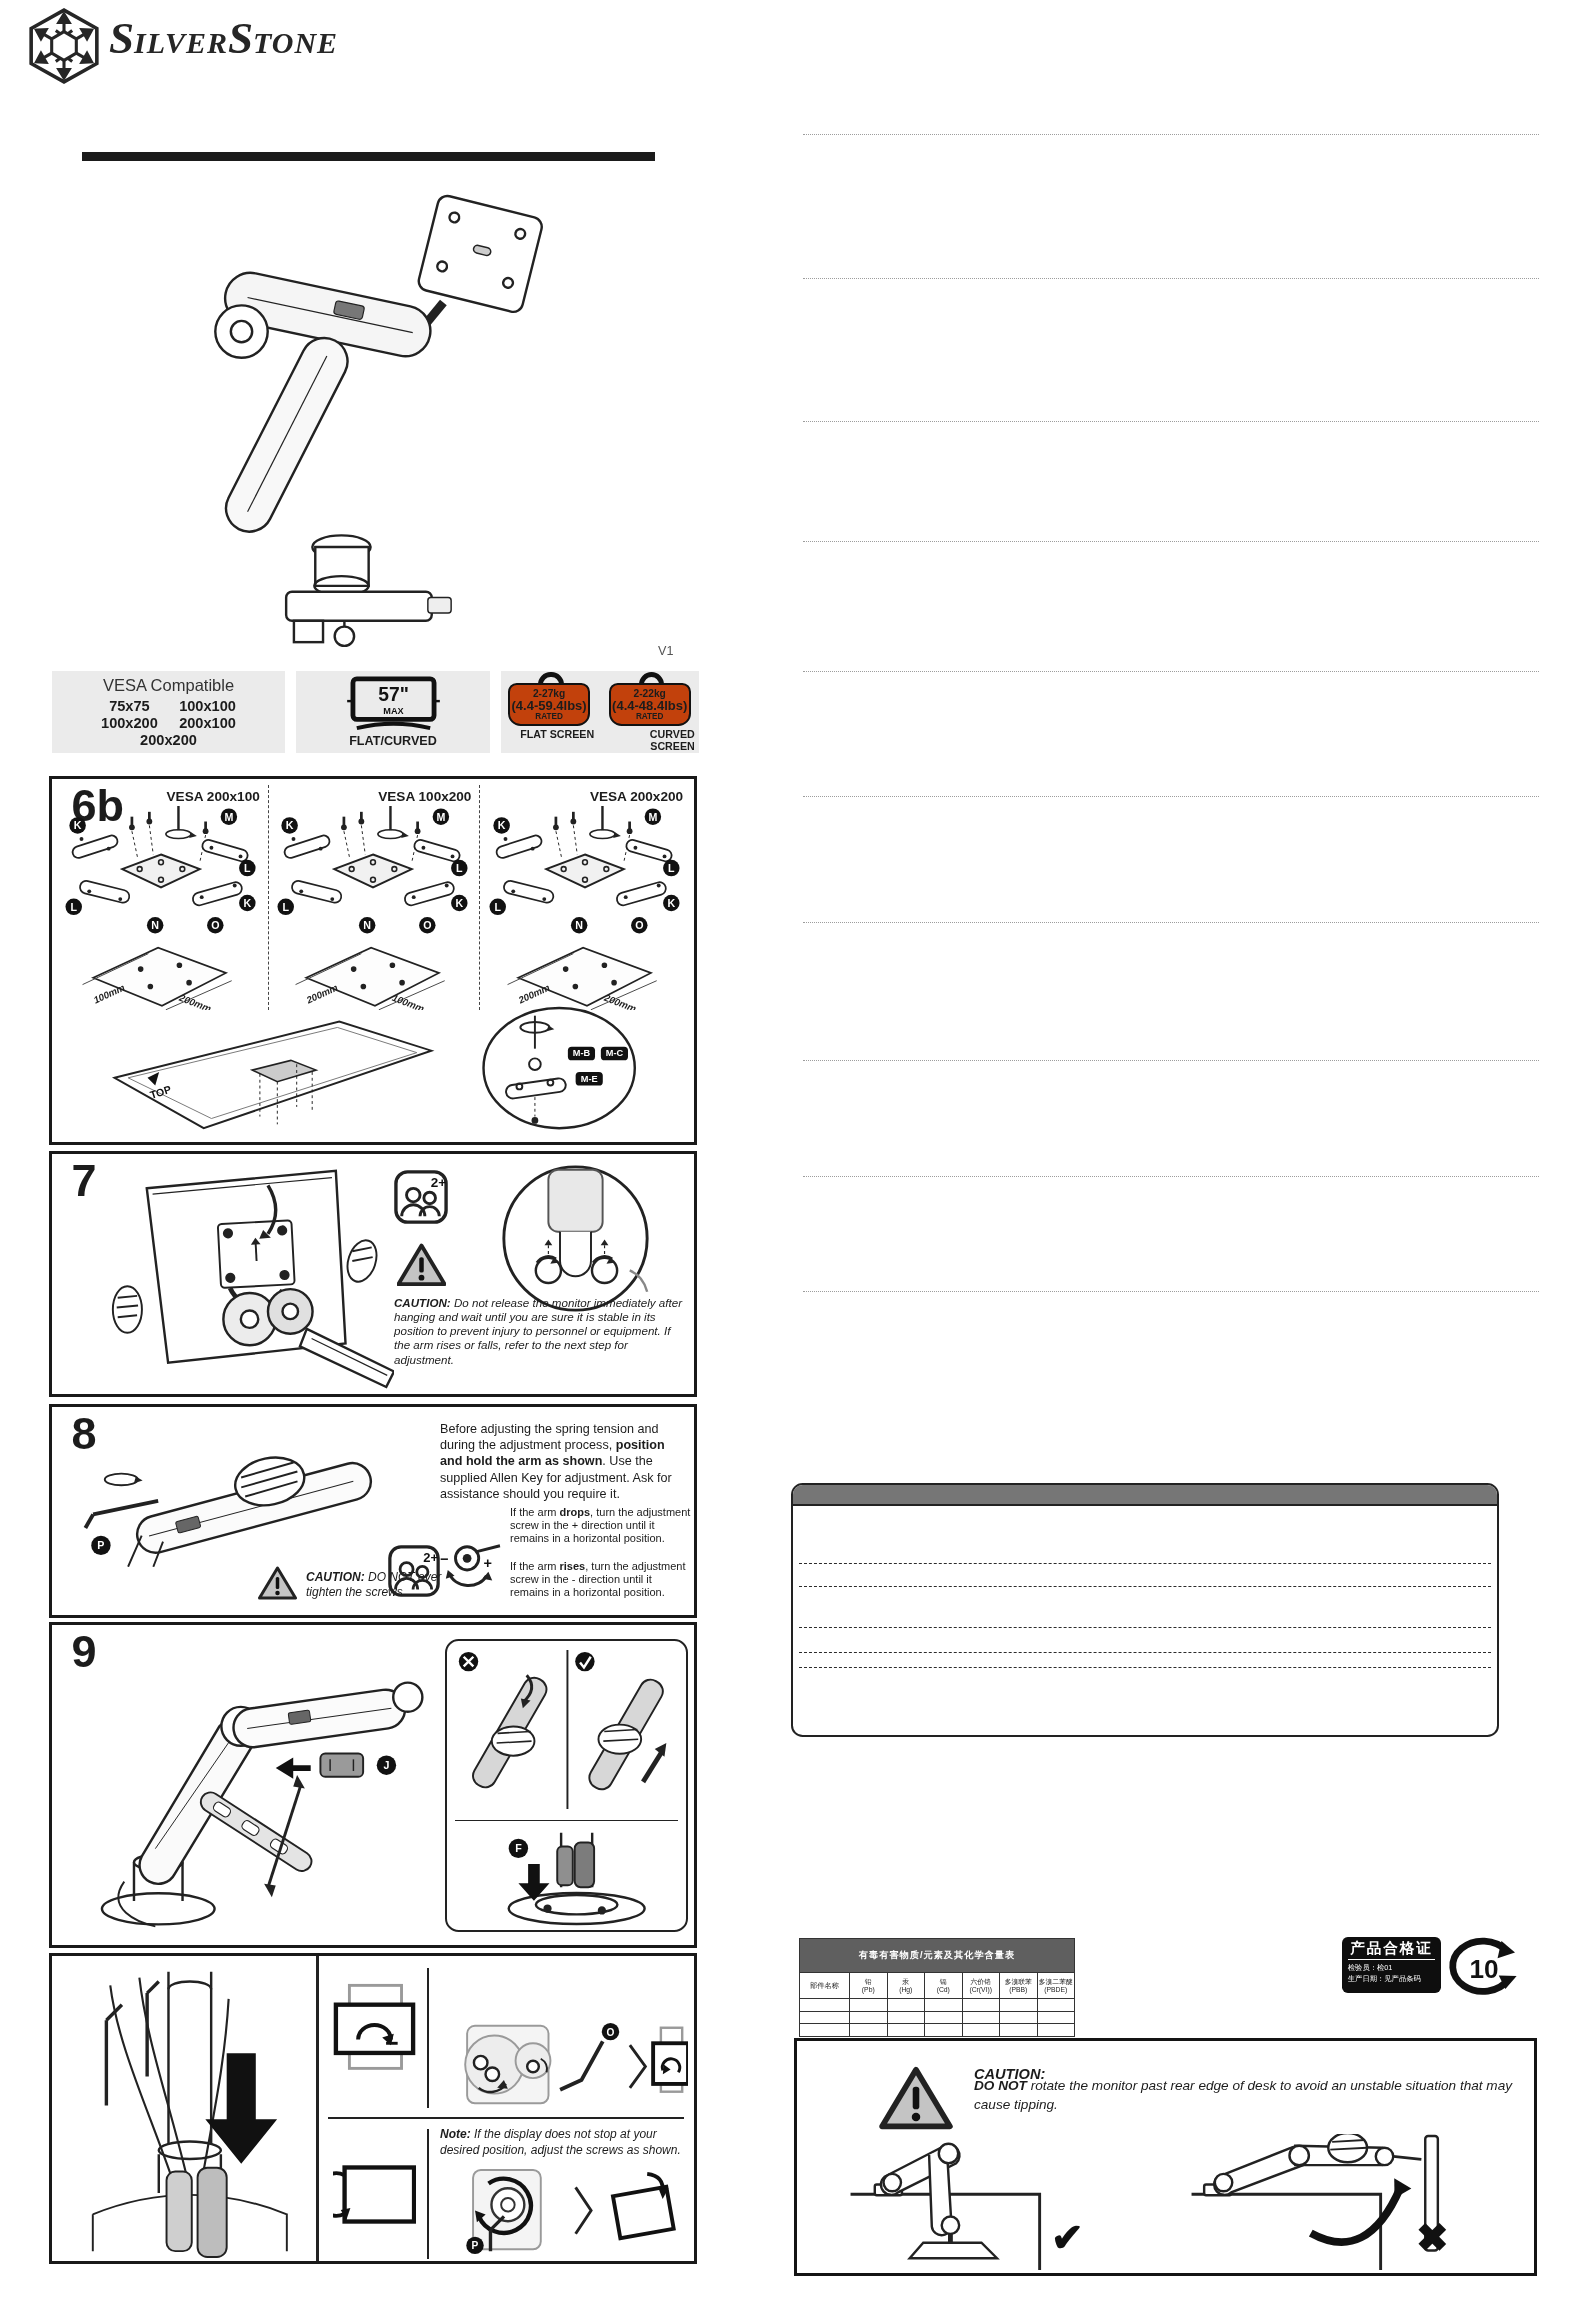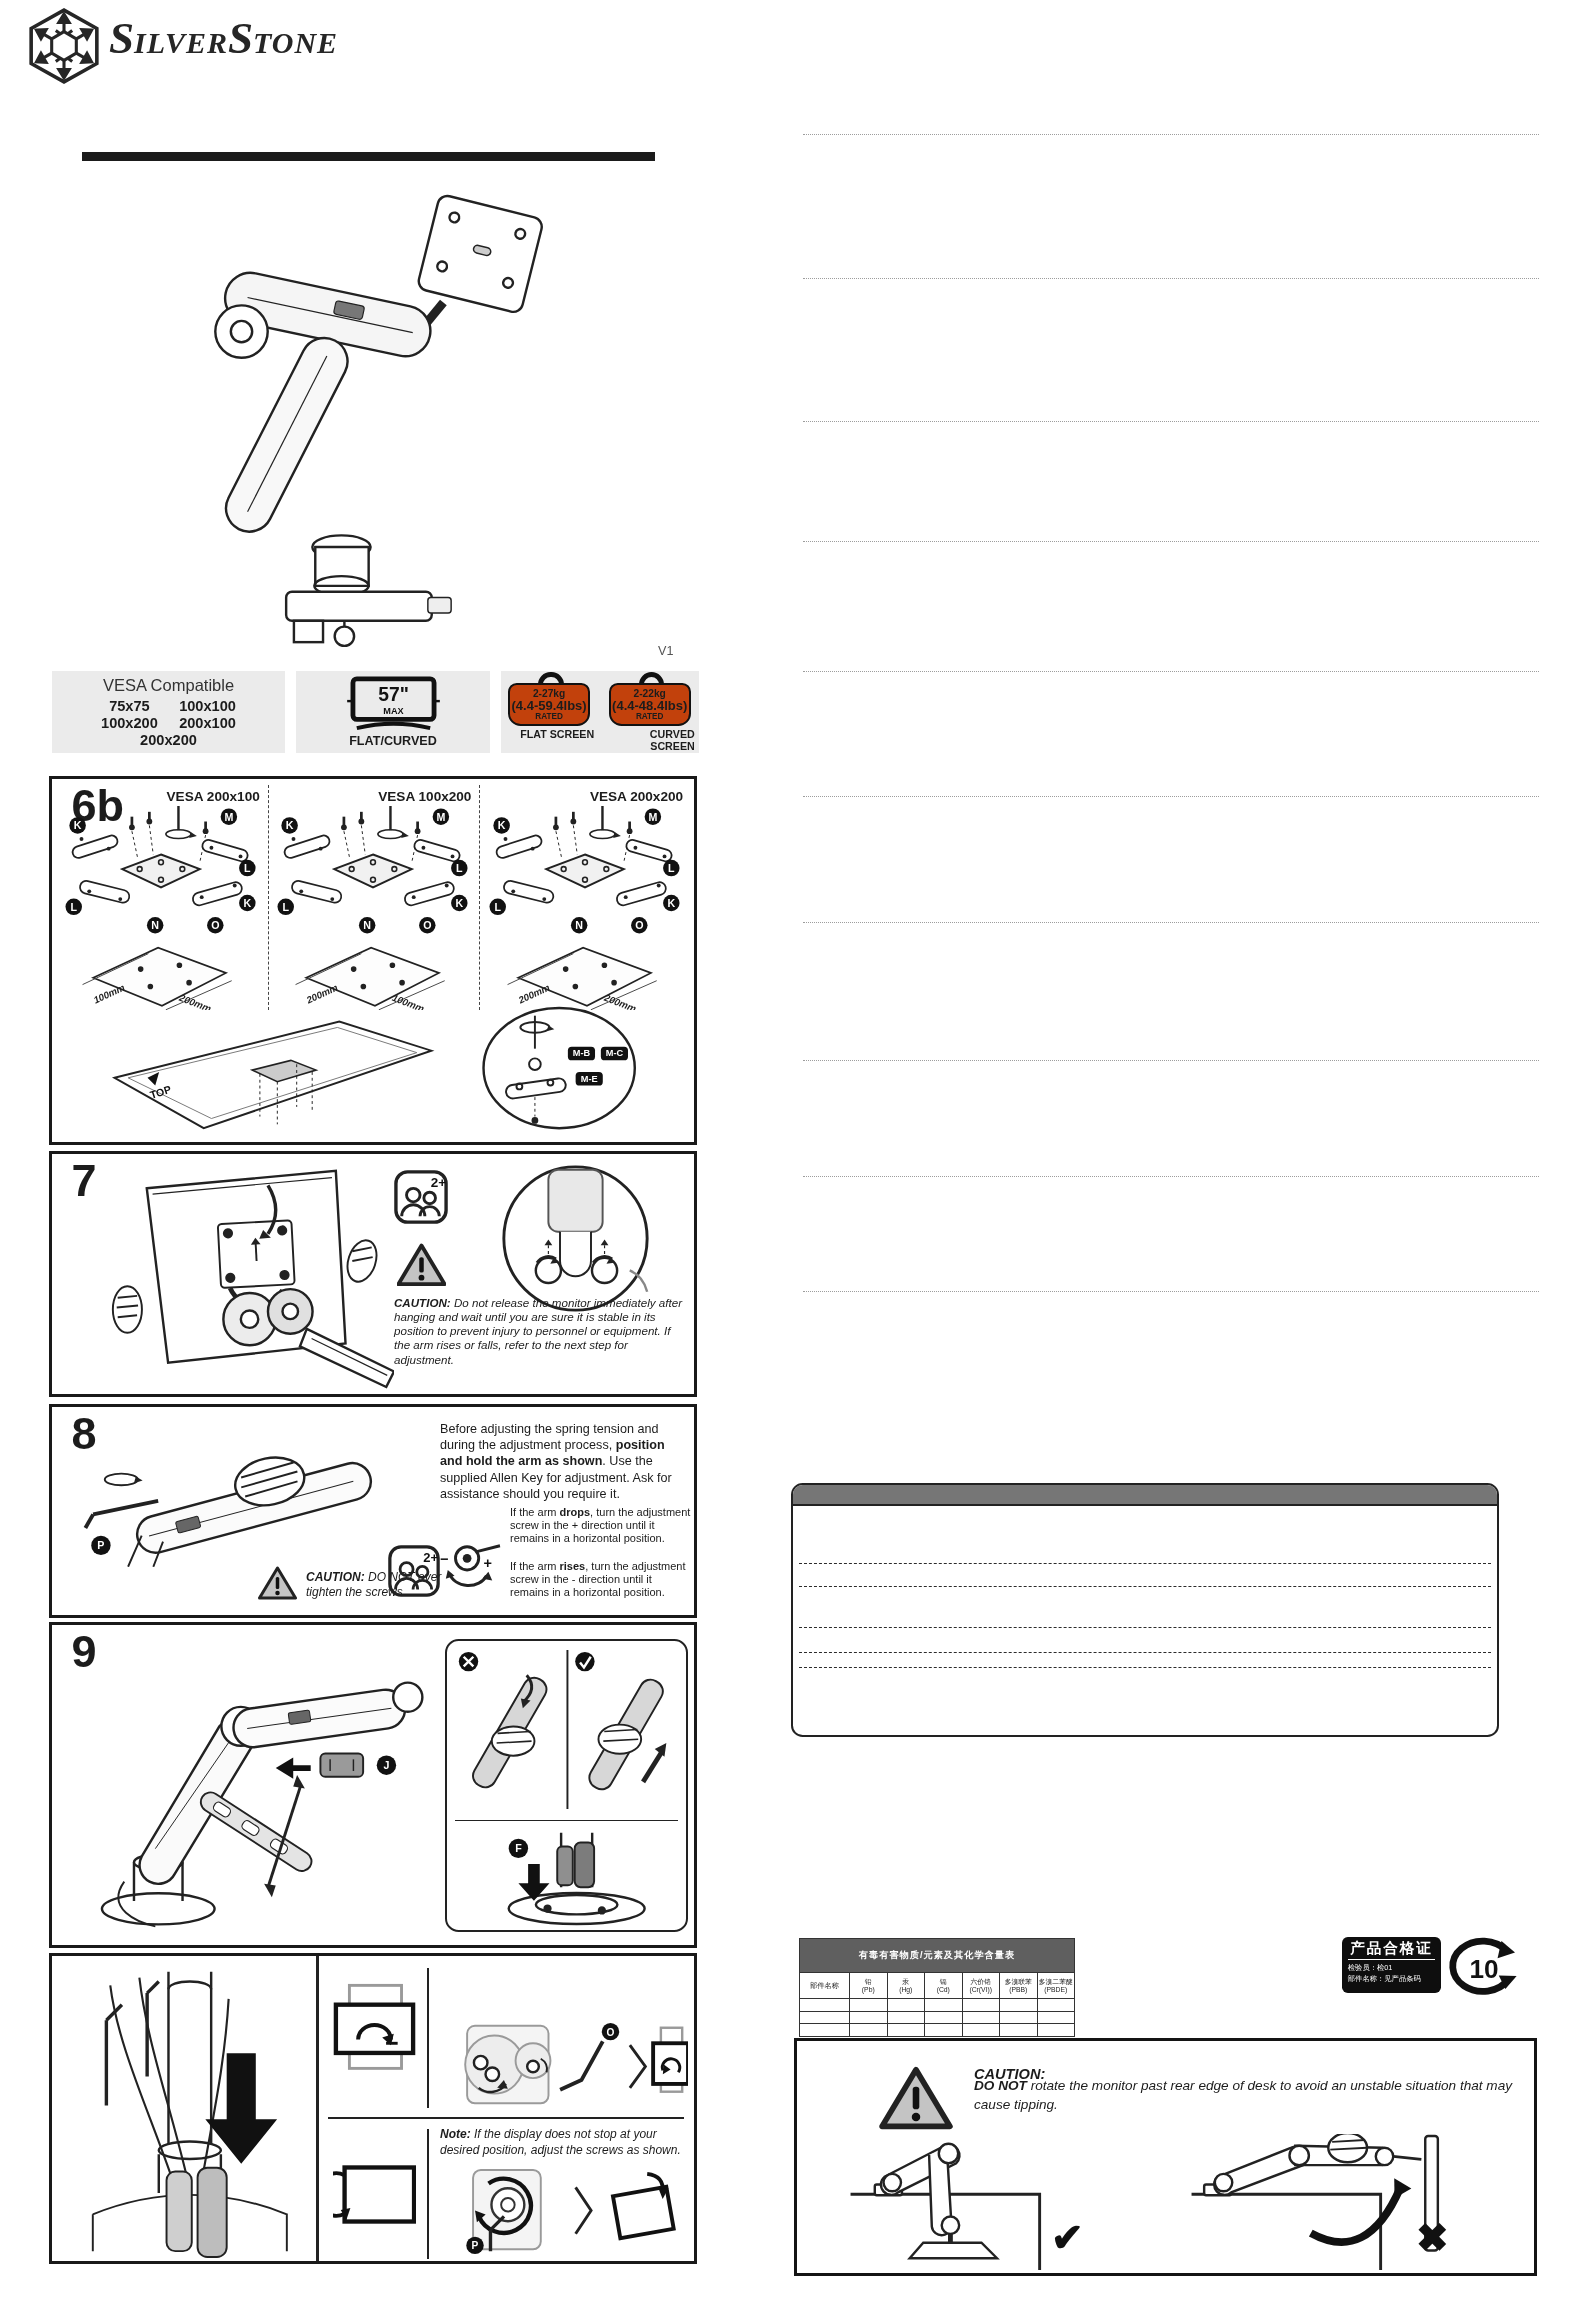--- a/index.html
+++ b/index.html
@@ -858,21 +858,21 @@
         <i class="rc"></i>
         <i class="rc"></i>
         <i class="rc"></i>
       </div>
   </div>
 
   <div class="cert">
     <div class="cert-title">产品合格证</div>
     <div class="cert-div"></div>
     <div class="cert-line">检验员：检01</div>
-    <div class="cert-line">部件名称：见产品条码</div>
+    <div class="cert-line">生产日期：见产品条码</div>
   </div>
 
   <svg class="abs" style="left:1447px;top:1937px" width="74" height="62" viewBox="0 0 76 64">
     <path d="M61,14 A31,26 0 1 0 63,44" fill="none" stroke="#111" stroke-width="7"></path>
     <polygon points="56,4 70,16 52,22" fill="#111"></polygon>
     <polygon points="70,38 62,54 52,42" fill="#111" transform="rotate(14 62 46)"></polygon>
     <text x="38" y="42" text-anchor="middle" font-size="27" font-weight="bold" fill="#111" font-family="Liberation Sans, sans-serif">10</text>
   </svg>
 
   <div class="cbox">

